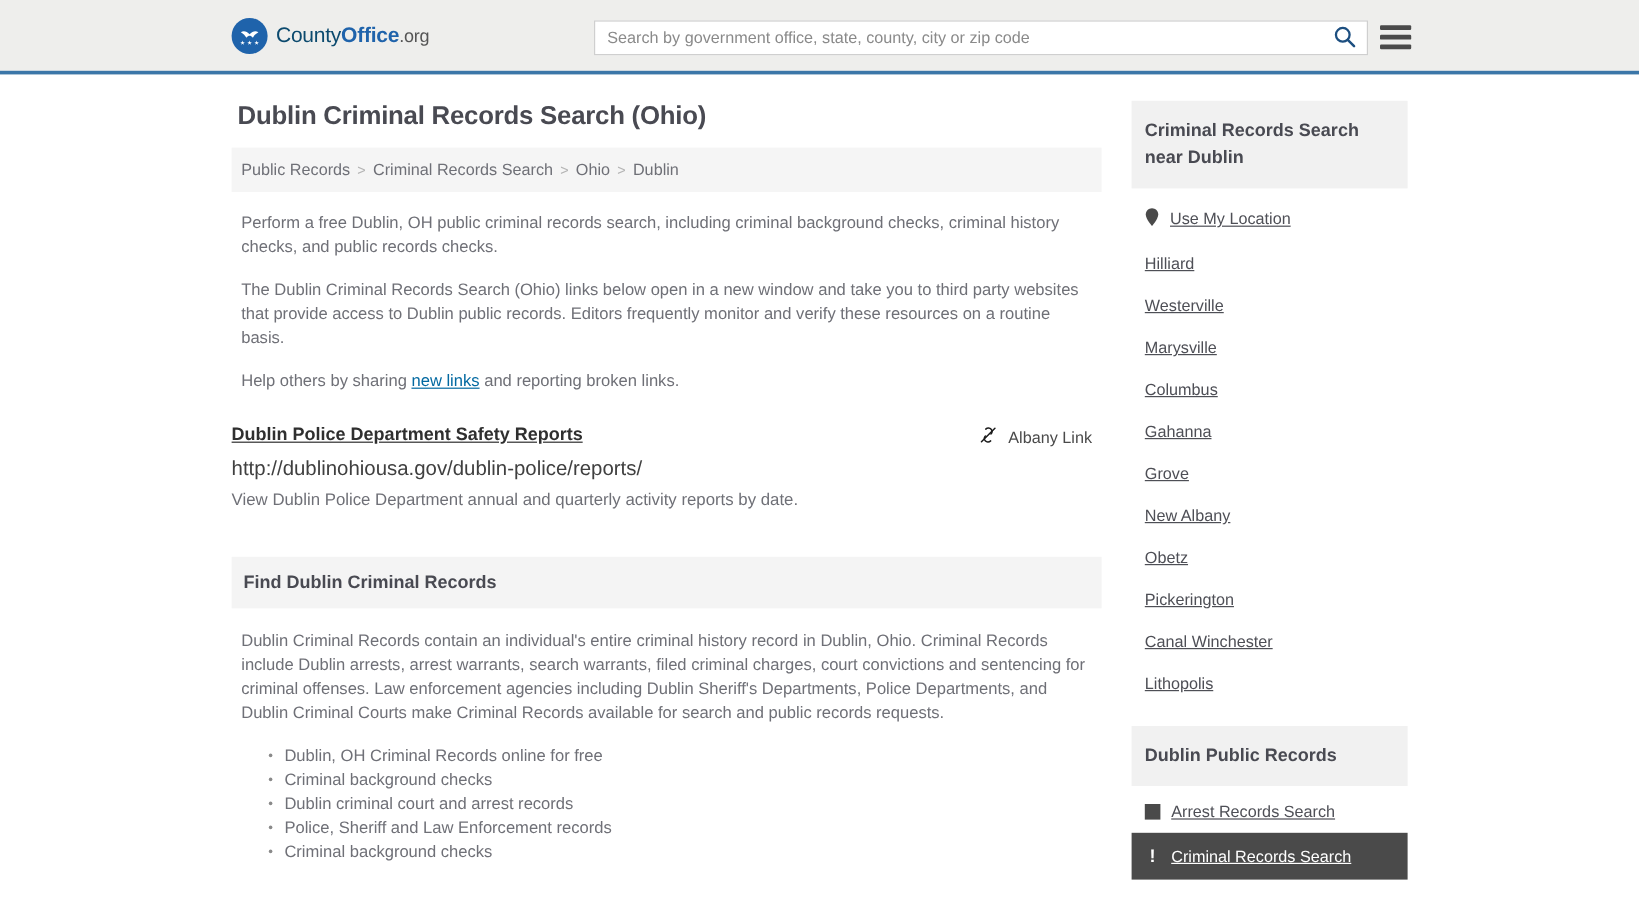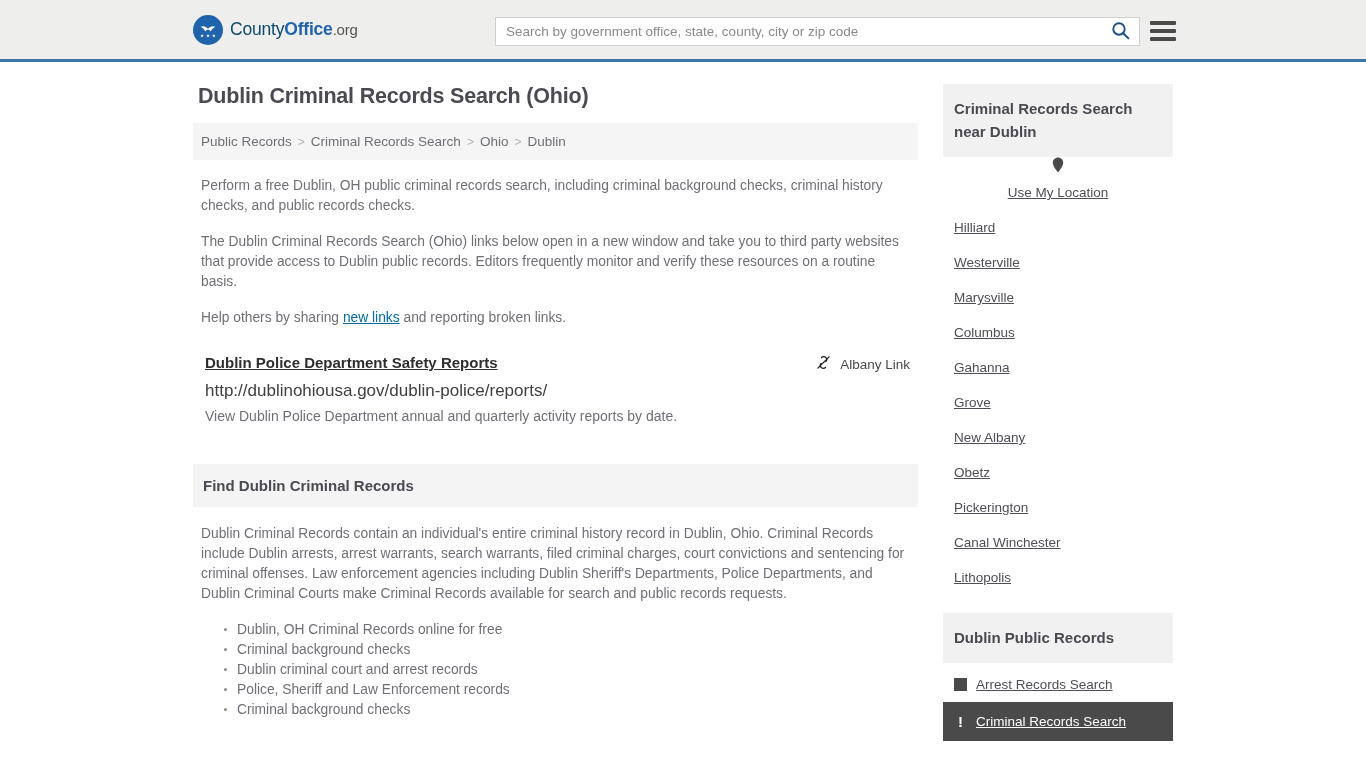--- a/index.html
+++ b/index.html
@@ -142,21 +142,21 @@
     max-width: 710px;
   }
   .body-p a {
     color: #0369a1;
     text-decoration: underline;
     margin-top: 28px;
   }
 
   
   .result {
-    margin: 26px 0 0 12px;
+    margin: 26px 0 0 0;
     position: relative;
   }
   .result-head {
     display: flex;
     align-items: flex-start;
     justify-content: space-between;
   }
   .result-title {
     font-size: 15px;
     font-weight: bold;
@@ -246,21 +246,21 @@
     align-items: center;
     gap: 9px;
     padding: 10px 11px;
     font-size: 13.5px;
   }
   .side-row a {
     color: #4e4f56;
     text-decoration: underline;
     cursor: pointer;
   }
-  .side-row.loc { padding-top: 0; flex-direction: column; }
+  .side-row.loc { padding-top: 16px; }
   .side-row.plain { padding-left: 11px; }
   .side-row.highlight {
     background: #4a4a4a;
     padding: 12px 11px;
   }
   .side-row.highlight a { color: #ffffff; }
   .pin-icon { flex: none; }
   .square-icon {
     width: 13px; height: 13px;
     background: #4a4a4a;

